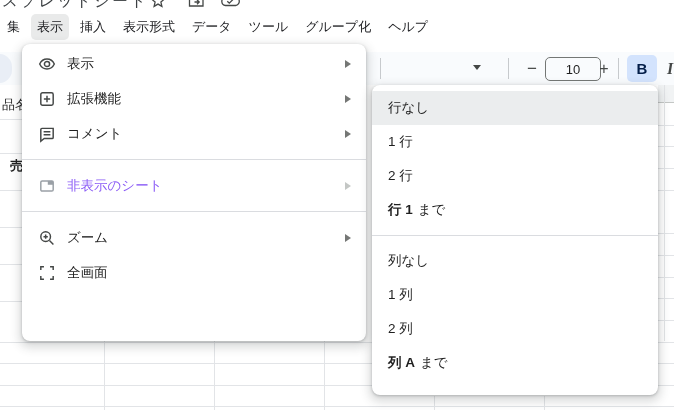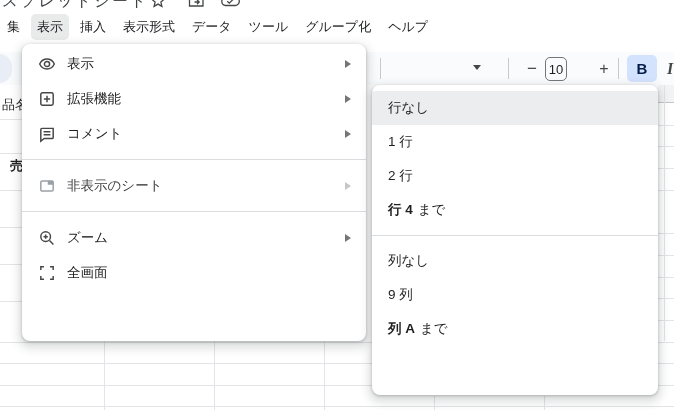--- a/index.html
+++ b/index.html
@@ -16,21 +16,21 @@
   #menubar { position:absolute; left:1px; top:13px; height:27px; display:flex; align-items:center; gap:5px; z-index:4; }
   .mb-item { font-size:13px; color:#202124; padding:5px 6px; border-radius:5px; white-space:nowrap; line-height:16px; }
   .mb-item.active { background:#e9eaea; }
 
   
   #toolbar { position:absolute; left:0; top:52px; width:674px; height:33px; background:#f9fbfd; z-index:3; }
   #toolbar-left-pill { position:absolute; left:-14px; top:2px; width:26px; height:29px; background:#e9eef6; border-radius:15px; }
   .tb-sep { position:absolute; top:6px; width:1px; height:21px; background:#c7cacd; }
   #font-dd-caret { position:absolute; left:473px; top:65px; width:0; height:0; border-left:4.5px solid transparent; border-right:4.5px solid transparent; border-top:5.5px solid #444746; z-index:3; }
   .tb-txtbtn { position:absolute; top:52px; height:33px; display:flex; align-items:center; justify-content:center; color:#444746; z-index:3; }
-  #font-size-box { position:absolute; left:545px; top:57px; width:22px; height:24px; border:1px solid #747775; border-radius:5px; display:flex; align-items:center; justify-content:center; font-size:13px; color:#1f1f1f; background:#f9fbfd; z-index:3; }
+  #font-size-box { position:absolute; left:545px; top:57px; width:56px; height:24px; border:1px solid #747775; border-radius:5px; display:flex; align-items:center; justify-content:center; font-size:13px; color:#1f1f1f; background:#f9fbfd; z-index:3; }
   #bold-btn { position:absolute; left:627px; top:55px; width:30px; height:27px; background:#d3e3fd; border-radius:5px; display:flex; align-items:center; justify-content:center; font-size:15px; font-weight:700; color:#041e49; z-index:3; }
   #italic-btn { position:absolute; left:659px; top:55px; width:22px; height:27px; display:flex; align-items:center; justify-content:center; font-family:"Liberation Serif", serif; font-style:italic; font-weight:600; font-size:16px; color:#444746; z-index:3; }
 
   
   .gline { position:absolute; background:#e2e4e7; }
   #left-sliver { position:absolute; left:0; top:84px; width:24px; height:251px; background:#fff; z-index:1; }
   #cell-hinmei { position:absolute; left:2px; top:12px; font-size:13px; color:#1f1f1f; white-space:nowrap; }
   #cell-uri { position:absolute; left:10px; top:73px; font-size:13px; font-weight:700; color:#1f1f1f; white-space:nowrap; }
   #right-sliver { position:absolute; left:658px; top:84px; width:16px; height:257px; background:#fff; z-index:1; }
   #right-header { position:absolute; left:0; top:0; width:16px; height:19px; background:#f1f3f4; border-bottom:1px solid #c4c7c5; }
@@ -40,21 +40,21 @@
   #col-line-right { position:absolute; left:664px; top:84px; width:1px; height:326px; background:#e2e4e7; z-index:1; }
 
   
   .panel { position:absolute; background:#fff; border-radius:8px;
      box-shadow:0 1px 3px rgba(60,64,67,.3), 0 4px 10px 3px rgba(60,64,67,.18); }
   #view-menu { left:22px; top:44px; width:344px; height:297px; padding:2px 0 8px; z-index:20; }
   .vmenu-item { height:35px; display:flex; align-items:center; padding:0 15px 0 15px; }
   .vmenu-item.active { background:#ebedee; }
   .vmenu-item .icon { width:19px; height:19px; margin-right:11px; flex:none; display:flex; align-items:center; justify-content:center; }
   .vmenu-item .label { flex:1; font-size:13.5px; color:#1f1f1f; white-space:nowrap; }
-  .vmenu-item.disabled .label { color:#404040; }
+  .vmenu-item.disabled .label { color:#8b5cf6; }
   .arrow-r { width:0; height:0; border-top:4.5px solid transparent; border-bottom:4.5px solid transparent; border-left:6px solid #757775; }
   .arrow-r.black { border-left-color:#111; }
   .arrow-r.dim { border-left-color:#c4c7c5; }
   .menu-divider { border-top:1px solid #dadce0; margin:8px 0; }
 
   #freeze-submenu { left:372px; top:85px; width:286px; height:310px; padding:6px 0 28px; z-index:21;text-align:right; }
   .smenu-item { height:34px; display:flex; align-items:center; padding:0 16px; font-size:13.5px; color:#1f1f1f; white-space:nowrap; }
   .smenu-item.active { background:#ebedee; }
   .smenu-item .b { font-weight:700; margin-right:5px; }
 
@@ -203,29 +203,32 @@
     <div class="smenu-item active">
       <span>行なし</span>
     </div>
     <div class="smenu-item">
       <span>1 行</span>
     </div>
     <div class="smenu-item">
       <span>2 行</span>
     </div>
     <div class="smenu-item">
-      <span class="b">行 4</span>
+      <span class="b">行 1</span>
       <span>まで</span>
     </div>
     <div class="menu-divider"></div>
     <div class="smenu-item">
       <span>列なし</span>
     </div>
     <div class="smenu-item">
-      <span>9 列</span>
+      <span>1 列</span>
+    </div>
+    <div class="smenu-item">
+      <span>2 列</span>
     </div>
     <div class="smenu-item">
       <span class="b">列 A</span>
       <span>まで</span>
     </div>
   </div>
 
 </div>
 
 </body></html>

